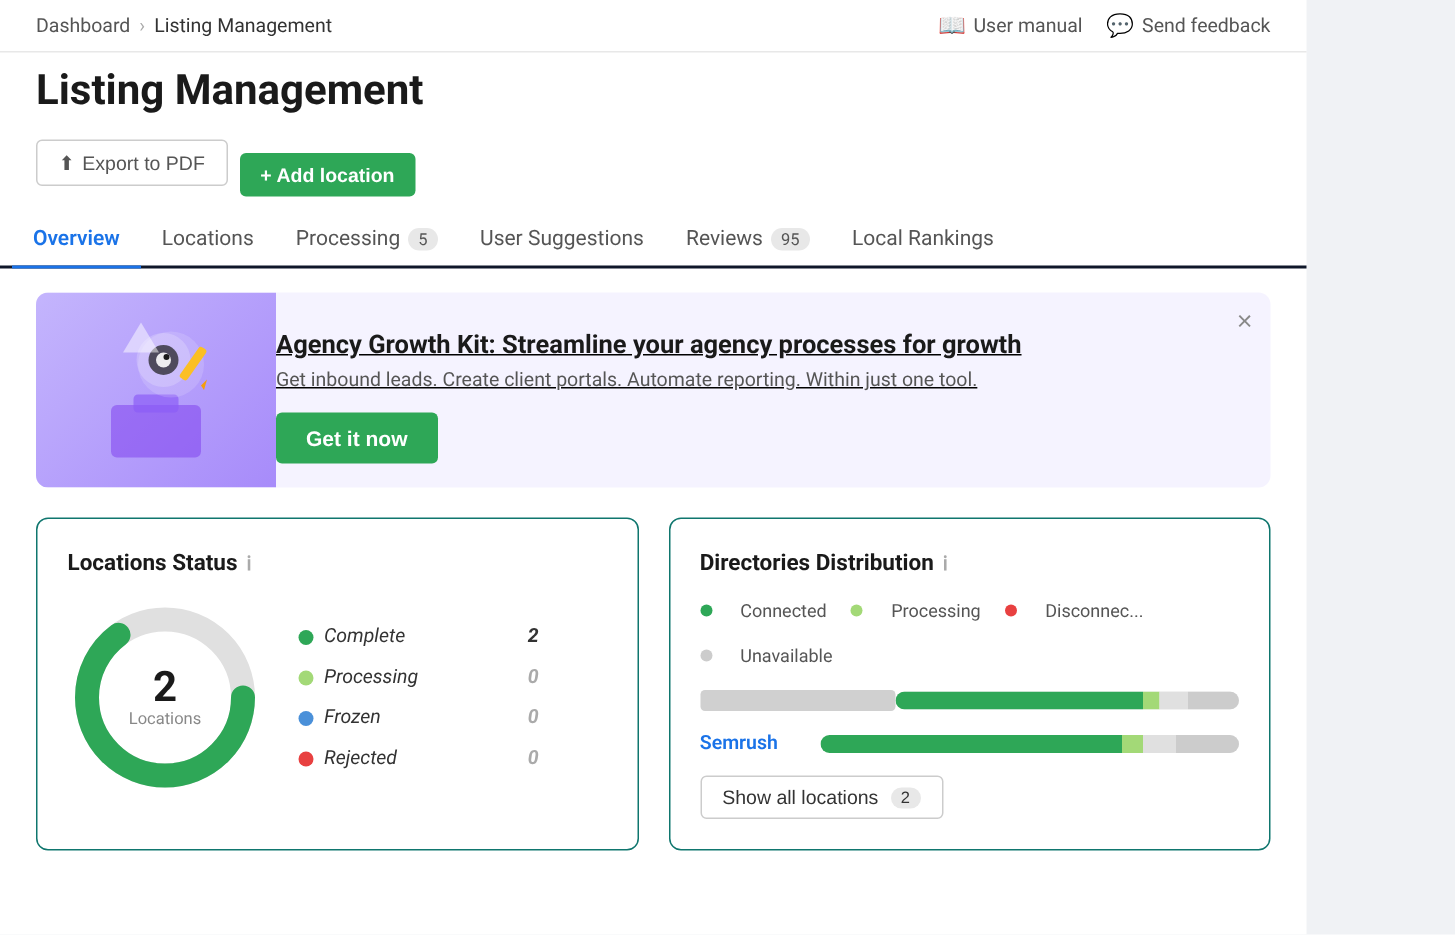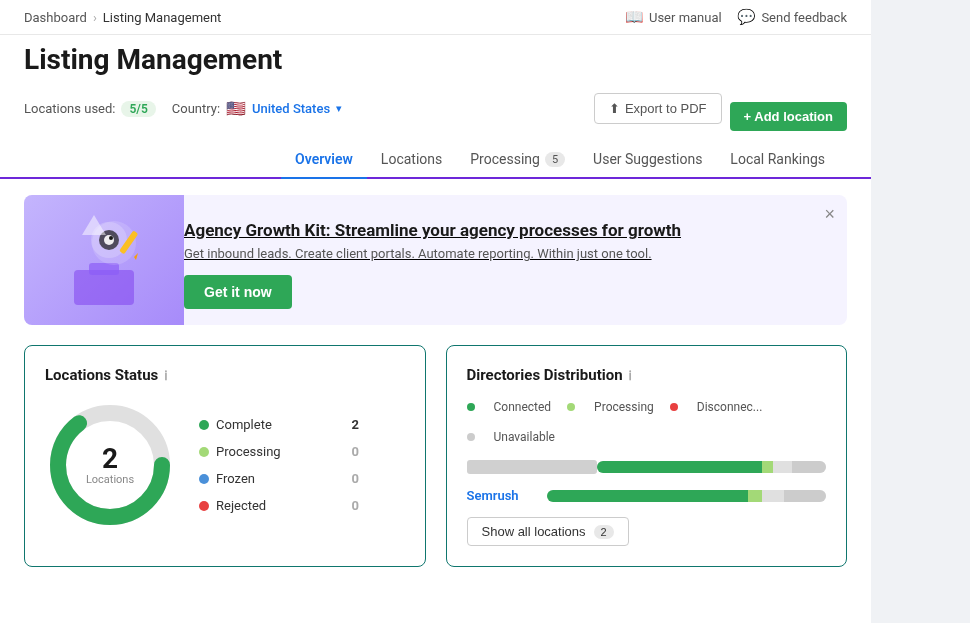--- a/index.html
+++ b/index.html
@@ -117,24 +117,23 @@
       font-weight: 500;
     }
     .flag {
       font-size: 16px;
     }
     
     .tabs {
       display: flex;
       align-items: center;
       gap: 0;
-      padding: 0 32px;
-      border-bottom: 2px solid #6d28d9;
+      padding: 0 8px;
+      border-bottom: 2px solid #0f172a;
       margin-top: 10px;
-      justify-content: flex-end;
     }
     .tab {
       padding: 10px 14px;
       font-size: 14px;
       color: #555;
       cursor: pointer;
       border-bottom: 2px solid transparent;
       margin-bottom: -2px;
       display: flex;
       align-items: center;
@@ -267,20 +266,21 @@
       line-height: 1;
     }
     .donut-label {
       font-size: 11px;
       color: #888;
     }
     .legend {
       display: flex;
       flex-direction: column;
       gap: 12px;
+      font-style: italic;
     }
     .legend-item {
       display: flex;
       align-items: center;
       justify-content: space-between;
       gap: 12px;
       min-width: 160px;
     }
     .legend-dot-label {
       display: flex;
@@ -389,32 +389,20 @@
       <a class="top-link">
         <span style="font-size:15px;">💬</span>
         <span>Send feedback</span>
       </a>
     </div>
   </div>
 
   <div class="page-header">
     <div class="page-title">Listing Management</div>
     <div style="display:flex; align-items:center; justify-content:space-between;">
-      <div class="meta-row">
-        <div class="locations-used">
-          <span>Locations used:</span>
-          <span class="badge">5/5</span>
-        </div>
-        <div style="display:flex;align-items:center;gap:6px;">
-          <span>Country:</span>
-          <span class="flag">🇺🇸</span>
-          <span class="country-selector">United States</span>
-          <span style="color:#1a73e8;font-size:11px;">▾</span>
-        </div>
-      </div>
       <div style="display:flex;gap:8px;align-items:center;">
         <button class="btn-export">
           <span style="font-size:13px;">⬆</span>
           <span>Export to PDF</span>
         </button>
         <button class="btn-add-location">
           <span>+ Add location</span>
         </button>
       </div>
     </div>
@@ -426,20 +414,24 @@
     </div>
     <div class="tab">
       <span>Locations</span>
     </div>
     <div class="tab">
       <span>Processing</span>
       <span class="tab-badge">5</span>
     </div>
     <div class="tab">
       <span>User Suggestions</span>
+    </div>
+    <div class="tab">
+      <span>Reviews</span>
+      <span class="tab-badge">95</span>
     </div>
     <div class="tab">
       <span>Local Rankings</span>
     </div>
   </div>
 
   <div class="content">
 
     <div class="banner">
       <div class="banner-illustration">

